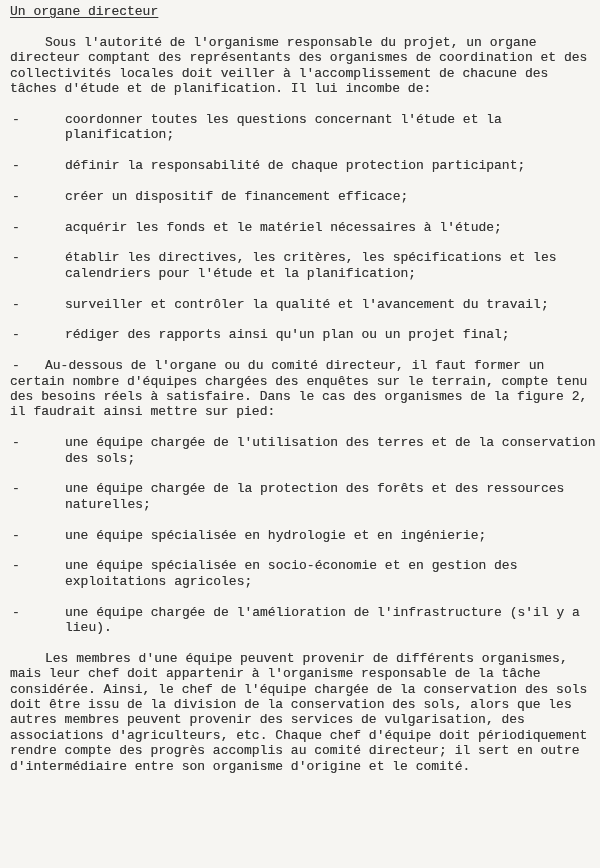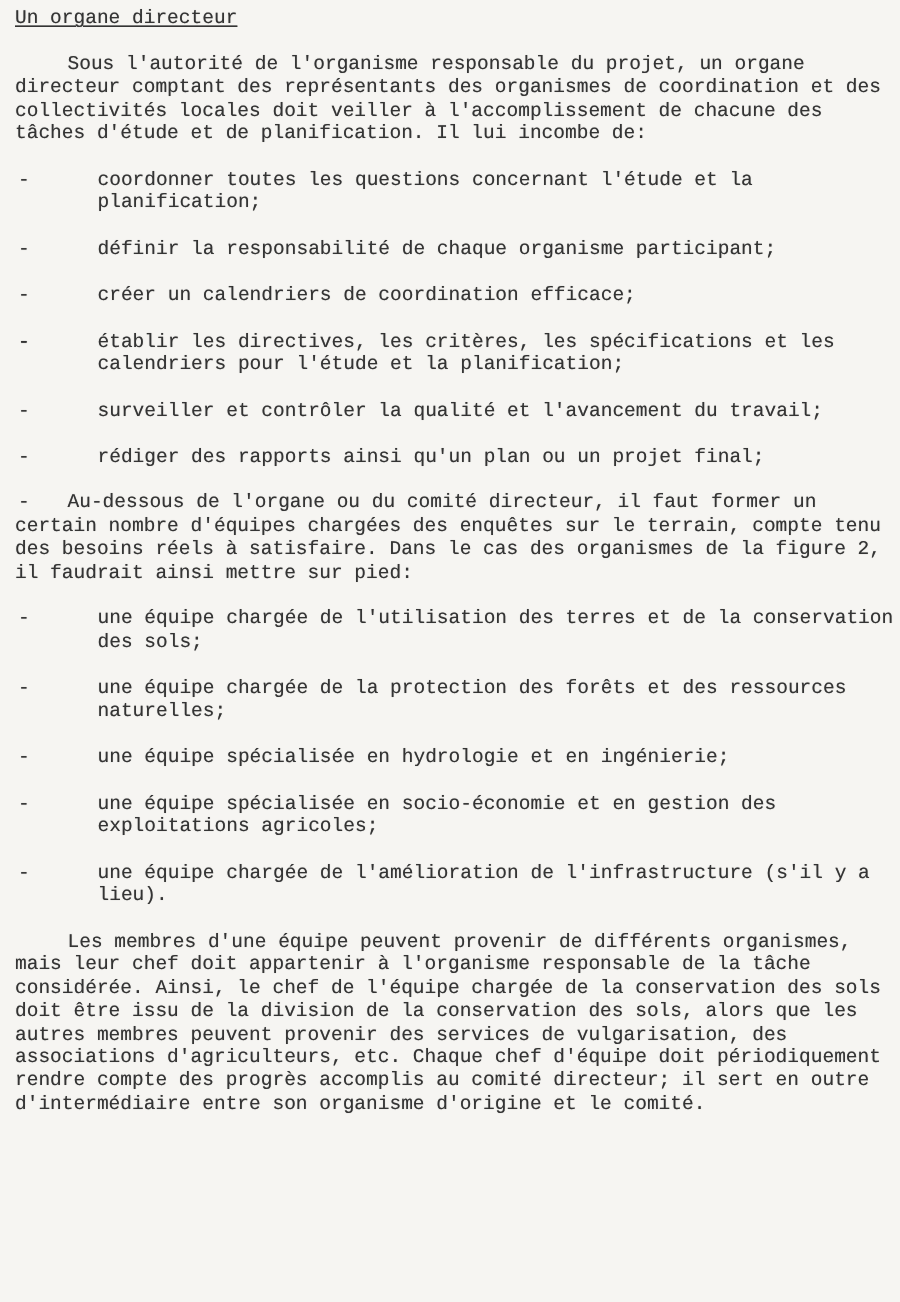--- a/index.html
+++ b/index.html
@@ -61,27 +61,27 @@
 directeur comptant des représentants des organismes de coordination et des
 collectivités locales doit veiller à l'accomplissement de chacune des
 tâches d'étude et de planification. Il lui incombe de:</p>
 
   <div>
     <div class="list-item">
       <span class="bullet">-</span><span class="li-text">coordonner toutes les questions concernant l'étude et la
 planification;</span>
     </div>
     <div class="list-item">
-      <span class="bullet">-</span><span class="li-text">définir la responsabilité de chaque organisme participant;</span>
+      <span class="bullet">-</span><span class="li-text">définir la responsabilité de chaque protection participant;</span>
     </div>
     <div class="list-item">
-      <span class="bullet">-</span><span class="li-text">créer un calendriers de coordination efficace;</span>
+      <span class="bullet">-</span><span class="li-text">créer un dispositif de financement efficace;</span>
     </div>
     <div class="list-item">
-      <span class="bullet">-</span>
+      <span class="bullet">-</span><span class="li-text">acquérir les fonds et le matériel nécessaires à l'étude;</span>
     </div>
     <div class="list-item">
       <span class="bullet">-</span><span class="li-text">établir les directives, les critères, les spécifications et les
 calendriers pour l'étude et la planification;</span>
     </div>
     <div class="list-item">
       <span class="bullet">-</span><span class="li-text">surveiller et contrôler la qualité et l'avancement du travail;</span>
     </div>
     <div class="list-item">
       <span class="bullet">-</span><span class="li-text">rédiger des rapports ainsi qu'un plan ou un projet final;</span>

